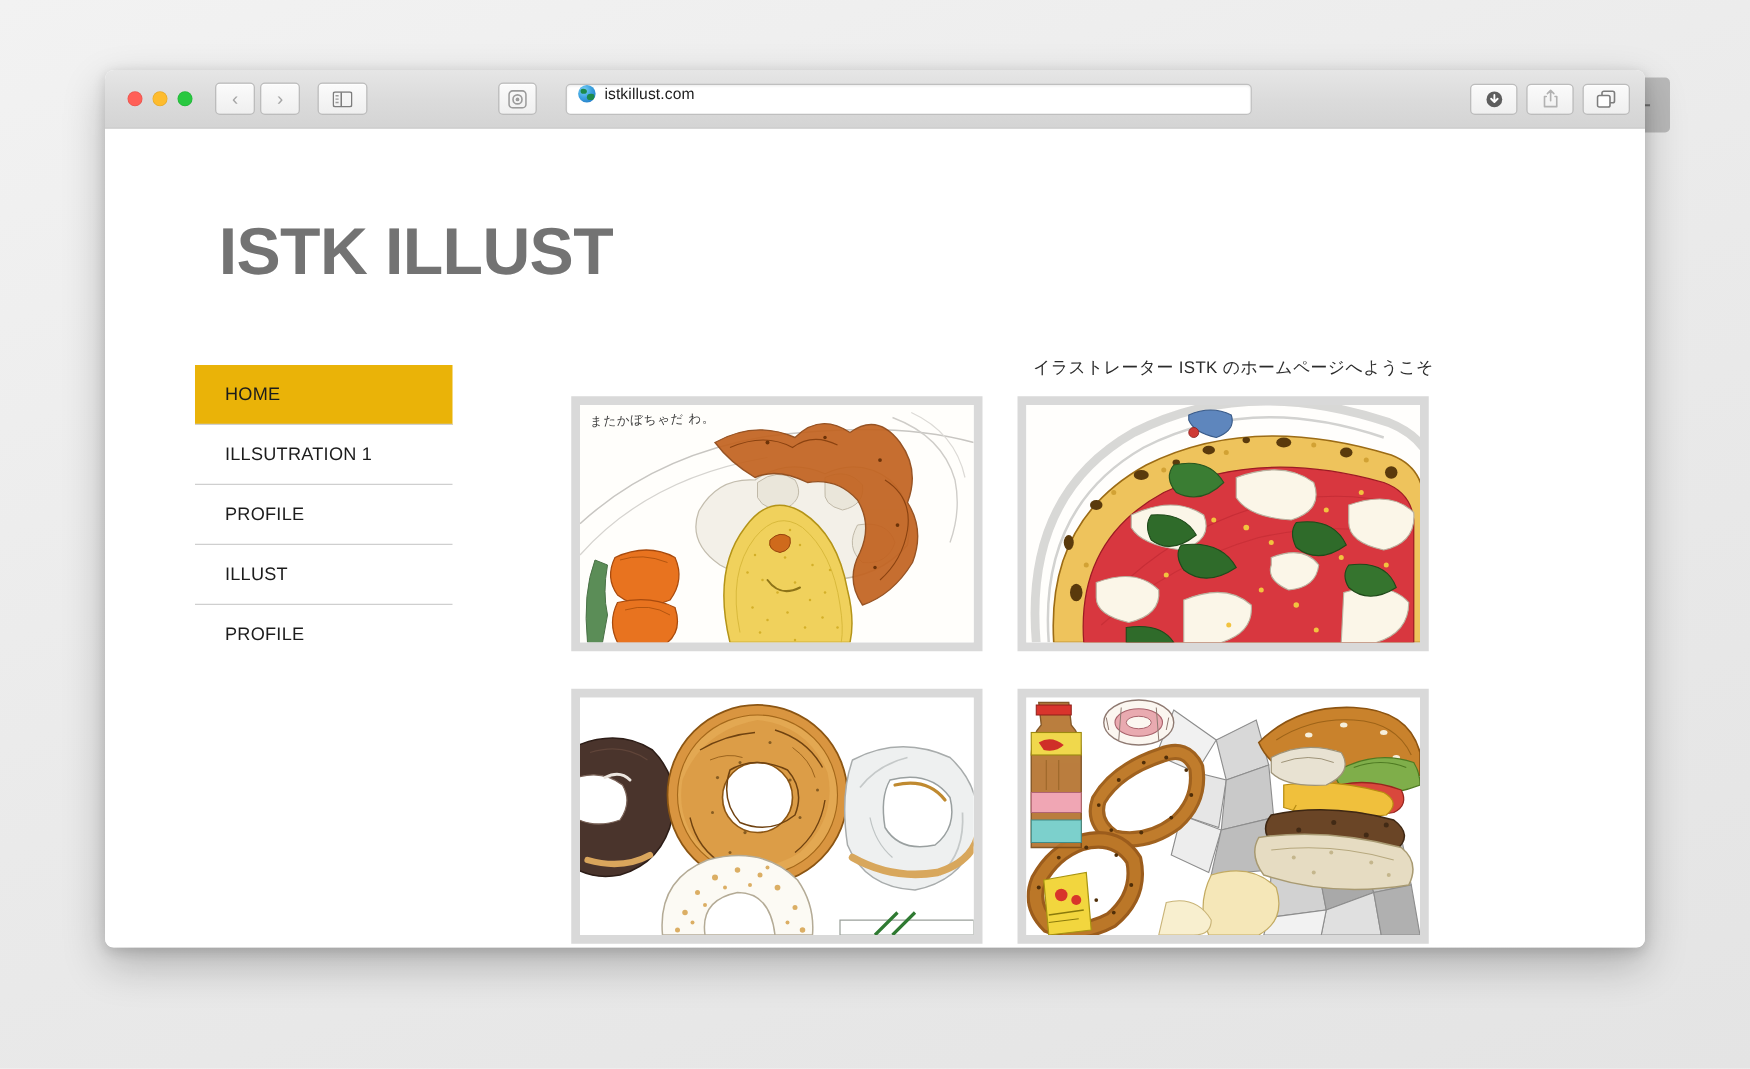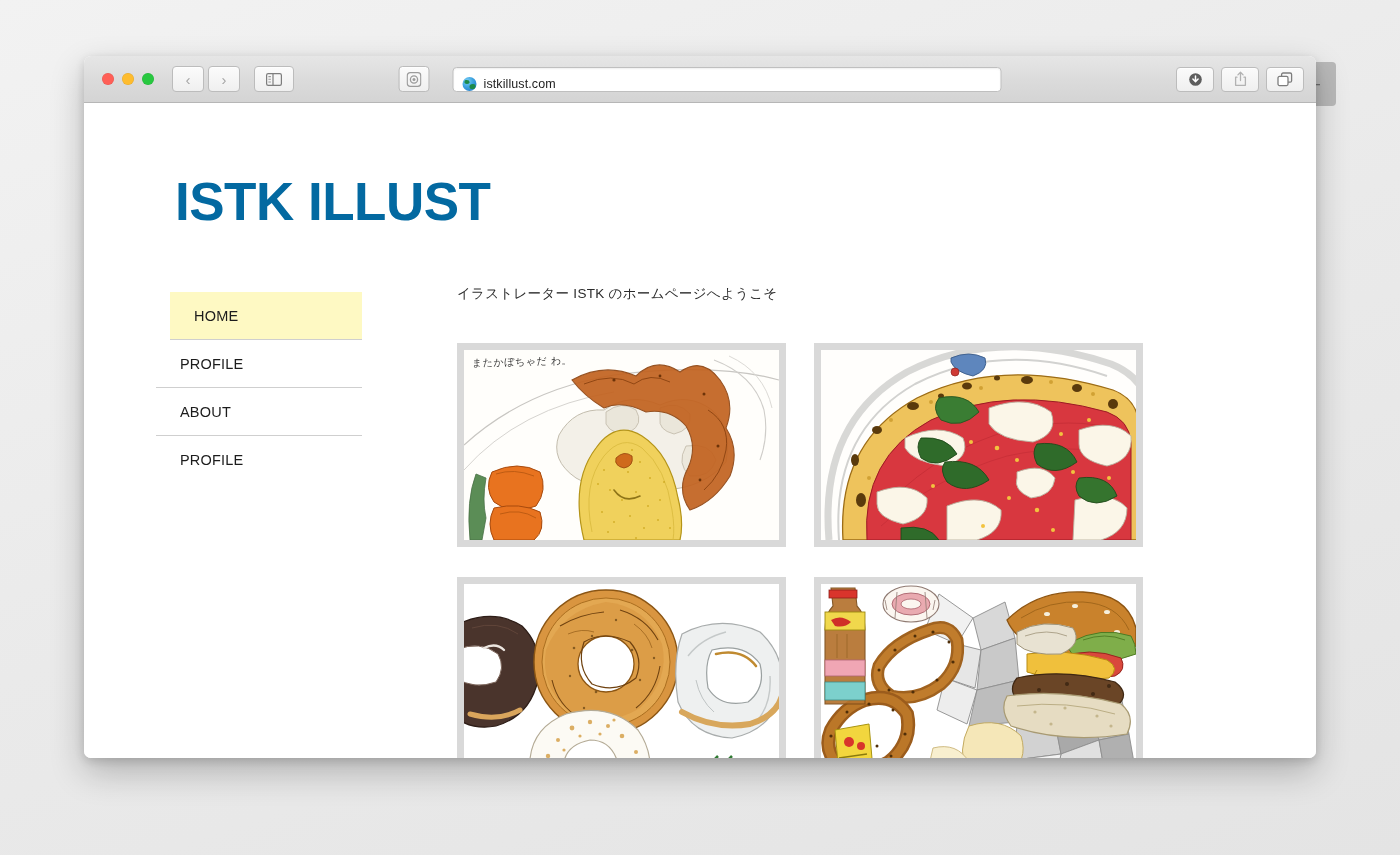--- a/index.html
+++ b/index.html
@@ -85,21 +85,21 @@
     position: absolute;
     left: 50%;
     transform: translateX(-50%);
     display: flex; align-items: center; gap: 11px;
   }
   .addressbar {
     width: 549px; height: 25px;
     background: #ffffff;
     border: 1px solid #bfbfbf;
     border-radius: 4px;
-    display: flex; align-items: flex-end;
+    display: flex; align-items: flex-start;
     padding: 0 9px;
     box-shadow: inset 0 1px 2px rgba(0,0,0,.07);
     margin-left: 12px;
   }
   .favicon {
     width: 14px; height: 14px; border-radius: 50%;
     margin-right: 7px;
     flex: 0 0 auto;
     background: radial-gradient(circle at 34% 30%, #7fd2f7 0%, #3ea4e0 42%, #1a6fbd 100%);
     position: relative; overflow: hidden;
@@ -126,21 +126,21 @@
     position: relative;
     height: 655px;
     background: #ffffff;
     overflow: hidden;
   }
   .site-logo {
     position: absolute;
     left: 91px; top: 72px;
     font-size: 53px;
     font-weight: 700;
-    color: #0369a1;
+    color: #737373;
     letter-spacing: -0.5px;
     line-height: 1;
     white-space: nowrap;
   }
 
   
   .sidenav {
     position: absolute;
     left: 72px; top: 189px;
     width: 206px;
@@ -151,37 +151,37 @@
     display: flex;
     align-items: center;
     padding-left: 24px;
     font-size: 14.5px;
     color: #1c1c1c;
     letter-spacing: .2px;
     border-bottom: 1px solid #cfcfcf;
     background: transparent;
   }
   .nav-item.active {
-    background: #fef9c3;
+    background: #eab308;
     border-bottom-color: #cfcfcf;
-    margin-left: 14px;
   }
   .nav-item:last-child { border-bottom: none; }
 
   
   .main {
     position: absolute;
     left: 373px; top: 182px;
     width: 690px;
   }
   .welcome {
     font-size: 13.5px;
     color: #2b2b2b;
-    margin: 0 0 40px 0;
+    margin: 0 0 14px 0;
     letter-spacing: .3px;
+    text-align: right;
   }
   .gallery {
     display: grid;
     grid-template-columns: 329px 329px;
     gap: 30px 28px;
   }
   .art-frame {
     background: #d9d9d9;
     padding: 7px;
     width: 329px;
@@ -278,24 +278,27 @@
 
   <div class="page">
 
     <div class="site-logo">ISTK ILLUST</div>
 
     <nav class="sidenav">
       <div class="nav-item active">
         <span>HOME</span>
       </div>
       <div class="nav-item">
+        <span>ILLSUTRATION 1</span>
+      </div>
+      <div class="nav-item">
         <span>PROFILE</span>
       </div>
       <div class="nav-item">
-        <span>ABOUT</span>
+        <span>ILLUST</span>
       </div>
       <div class="nav-item">
         <span>PROFILE</span>
       </div>
     </nav>
 
     <div class="main">
       <p class="welcome">イラストレーター ISTK のホームページへようこそ</p>
 
       <div class="gallery">

